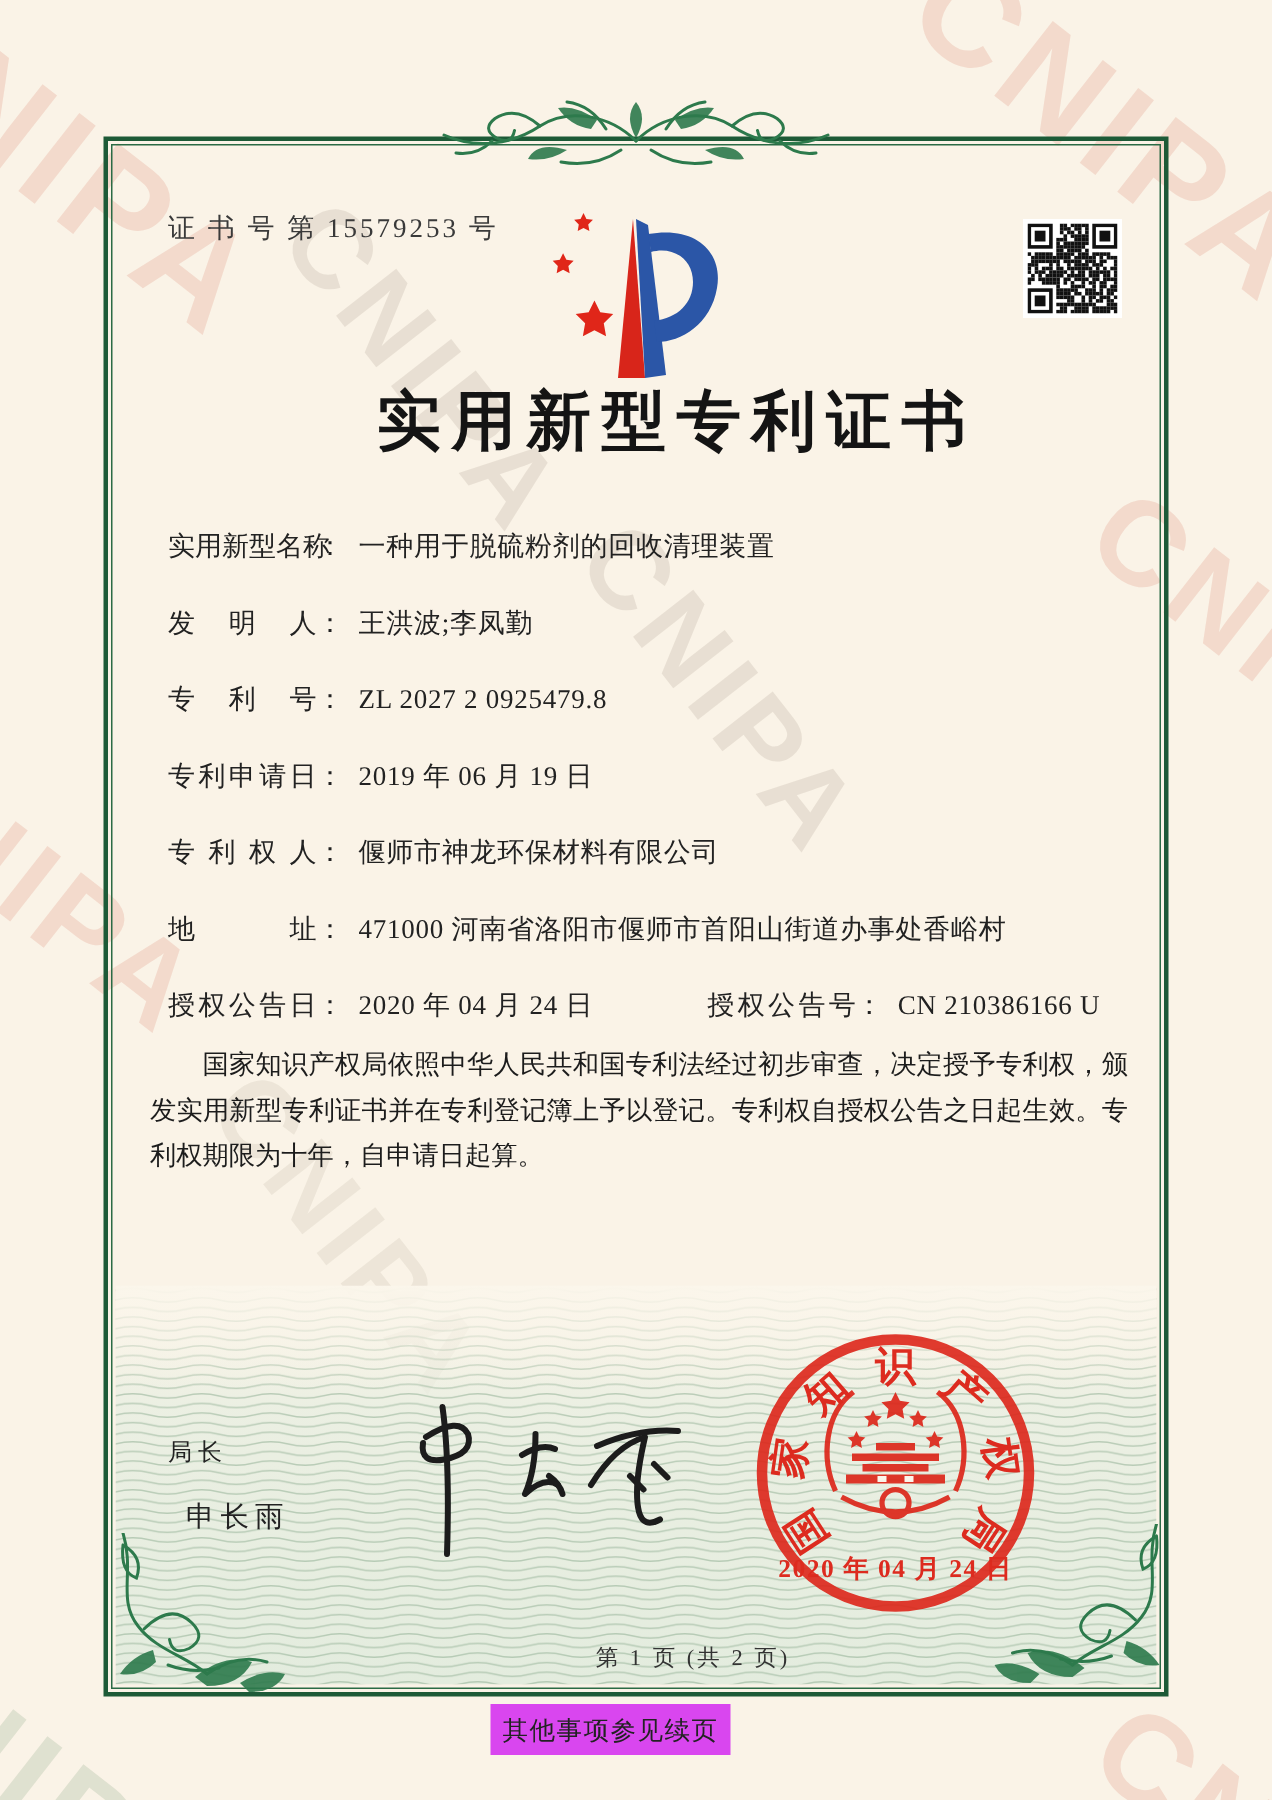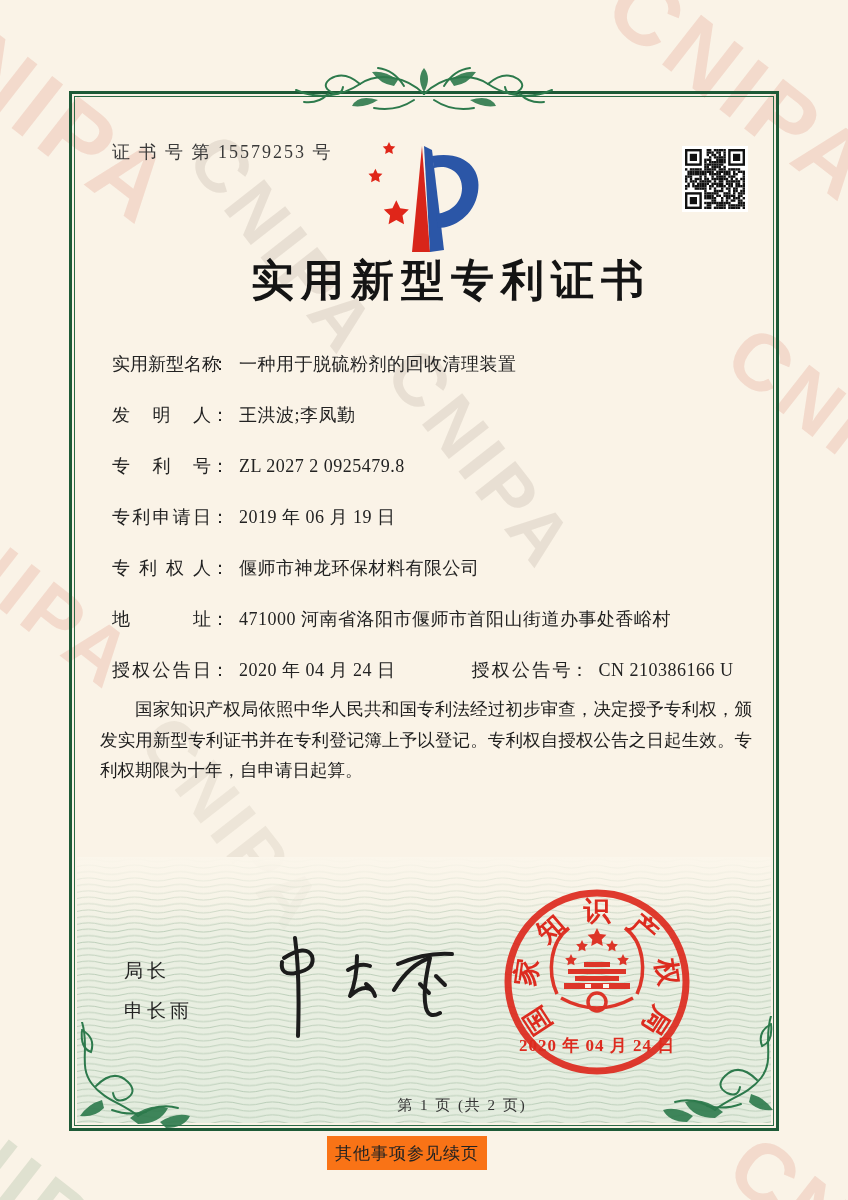--- a/index.html
+++ b/index.html
@@ -34,29 +34,29 @@
   .field-row{height:51px;font-size:18px;white-space:nowrap;}
   .f-label{display:inline-block;width:99px;text-align:justify;text-align-last:justify;vertical-align:top;}
   .f-colon{display:inline-block;margin-right:10px;}
   .f-value{letter-spacing:0.5px;margin-top:16px;}
   .pair2{margin-left:76px;}
   .paras{position:absolute;left:100px;top:694px;width:652px;font-size:17.5px;
          line-height:30.5px;color:#1c1c1c;text-align:justify;}
   .paras p{margin:0;text-indent:2em;}
   .waveband{position:absolute;left:77px;top:857px;}
   .barcode{position:absolute;left:120px;top:895px;}
-  .chief-title{position:absolute;left:124px;top:958px;font-size:19px;letter-spacing:4px;
+  .chief-title{position:absolute;left:112px;top:958px;font-size:16px;letter-spacing:4px;
                font-family:"Liberation Sans",sans-serif;color:#222;}
   .chief-name{position:absolute;left:124px;top:998px;font-size:19px;letter-spacing:4px;
               font-family:"Liberation Sans",sans-serif;color:#222;}
   .signature{position:absolute;left:248px;top:928px;}
   .seal{position:absolute;left:494px;top:882px;opacity:0.96;}
   .pagenum{position:absolute;left:69px;top:1096px;width:786px;text-align:center;
            font-size:15px;letter-spacing:2px;color:#333;}
-  .contbox{position:absolute;left:327px;top:1136px;width:160px;height:34px;background:#f97316;
+  .contbox{position:absolute;left:327px;top:1136px;width:160px;height:34px;background:#d946ef;
            display:flex;align-items:center;justify-content:center;font-size:17px;
            letter-spacing:1px;color:#222;}
   .orn{position:absolute;pointer-events:none;}
   .orn-top{left:274px;top:60px;}
   .orn-bl{left:72px;top:1022px;}
   .orn-br{left:656px;top:1016px;transform:scaleX(-1);}
 </style>
 </head>
 <body>
 

